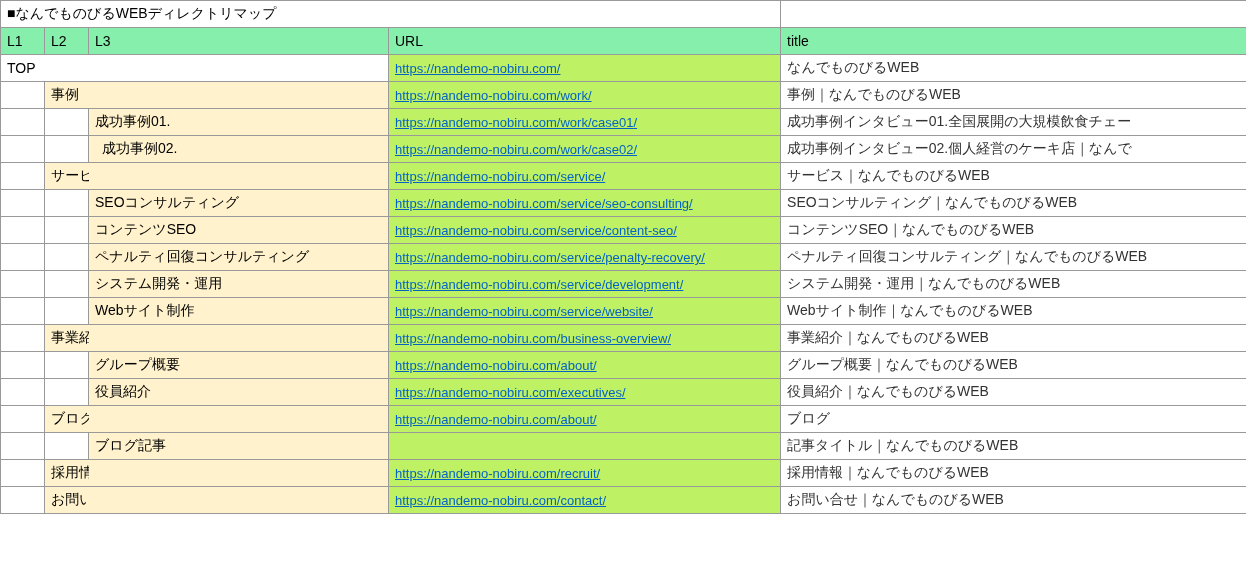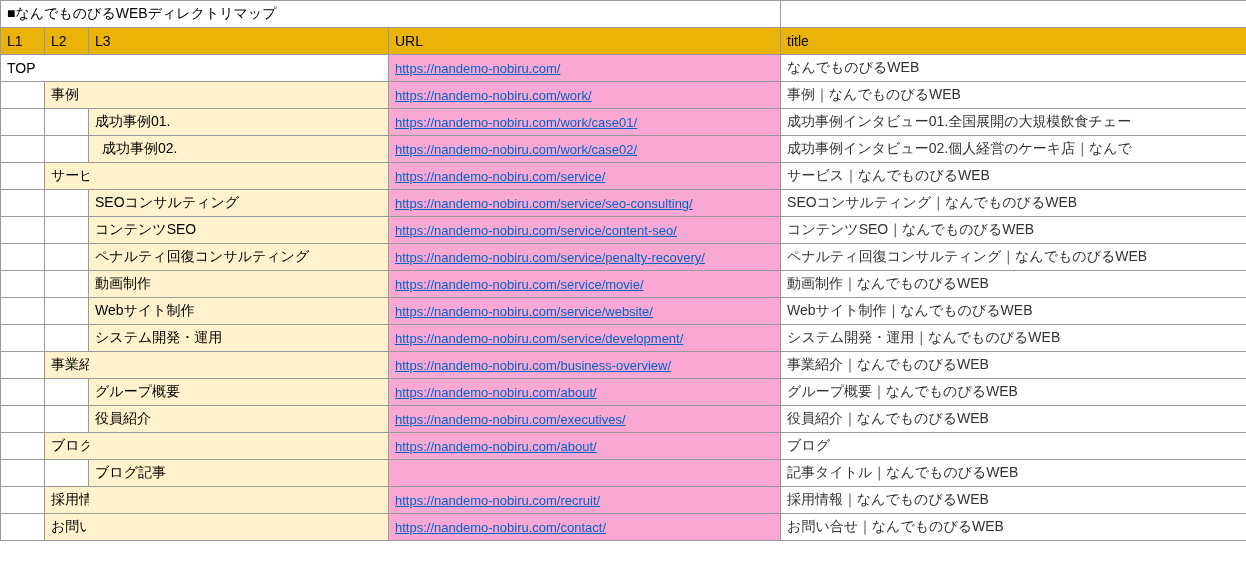--- a/index.html
+++ b/index.html
@@ -23,24 +23,24 @@
     vertical-align: middle;
     overflow: hidden;
     white-space: nowrap;
     text-overflow: clip;
   }
   .col-l1 { width: 44px; }
   .col-l2 { width: 44px; }
   .col-l3 { width: 300px; }
   .col-url { width: 392px; }
   .col-title { width: 466px; }
-  .header-row td { background: #eab308; }
+  .header-row td { background: #86efac; }
   .l2-row .col-l2c, .l2-row .col-l3c { background: #fff2cc; }
   .l3-row .col-l3c { background: #fff2cc; }
-  .url-cell { background: #f9a8d4; }
+  .url-cell { background: #bef264; }
   a.link {
     color: #0563c1;
     text-decoration: underline;
     font-size: 13px;
   }
   .title-text { color: #333; }
   .title-row td {
     border-top: 1px solid #999;
     border-bottom: 1px solid #999;
   }
@@ -129,37 +129,30 @@
       <tr class="l3-row">
         <td class="col-l1c"></td>
         <td class="col-l2c"></td>
         <td class="col-l3c" style="background: rgb(255, 242, 204);">ペナルティ回復コンサルティング</td>
         <td class="url-cell"><a class="link" href="#">https://nandemo-nobiru.com/service/penalty-recovery/</a></td>
         <td><span class="title-text">ペナルティ回復コンサルティング｜なんでものびるWEB</span></td>
       </tr>
       <tr class="l3-row">
         <td class="col-l1c"></td>
         <td class="col-l2c"></td>
-        <td class="col-l3c" style="background: rgb(255, 242, 204);">動画制作</td>
-        <td class="url-cell"><a class="link" href="#">https://nandemo-nobiru.com/service/movie/</a></td>
-        <td><span class="title-text">動画制作｜なんでものびるWEB</span></td>
+        <td class="col-l3c" style="background: rgb(255, 242, 204);">システム開発・運用</td>
+        <td class="url-cell"><a class="link" href="#">https://nandemo-nobiru.com/service/development/</a></td>
+        <td><span class="title-text">システム開発・運用｜なんでものびるWEB</span></td>
       </tr>
       <tr class="l3-row">
         <td class="col-l1c"></td>
         <td class="col-l2c"></td>
         <td class="col-l3c" style="background: rgb(255, 242, 204);">Webサイト制作</td>
         <td class="url-cell"><a class="link" href="#">https://nandemo-nobiru.com/service/website/</a></td>
         <td><span class="title-text">Webサイト制作｜なんでものびるWEB</span></td>
-      </tr>
-      <tr class="l3-row">
-        <td class="col-l1c"></td>
-        <td class="col-l2c"></td>
-        <td class="col-l3c" style="background: rgb(255, 242, 204);">システム開発・運用</td>
-        <td class="url-cell"><a class="link" href="#">https://nandemo-nobiru.com/service/development/</a></td>
-        <td><span class="title-text">システム開発・運用｜なんでものびるWEB</span></td>
       </tr>
       <tr class="l2-row">
         <td class="col-l1c"></td>
         <td class="col-l2c noright" style="background: rgb(255, 242, 204);">事業紹介</td>
         <td class="col-l3c noleft" style="background: rgb(255, 242, 204);"></td>
         <td class="url-cell"><a class="link" href="#">https://nandemo-nobiru.com/business-overview/</a></td>
         <td><span class="title-text">事業紹介｜なんでものびるWEB</span></td>
       </tr>
       <tr class="l3-row">
         <td class="col-l1c"></td>

